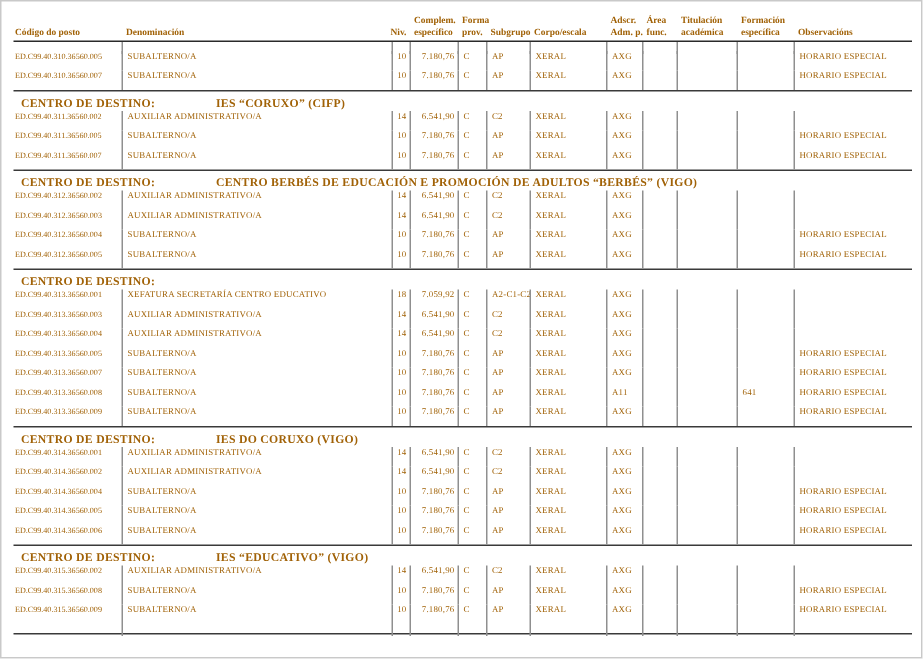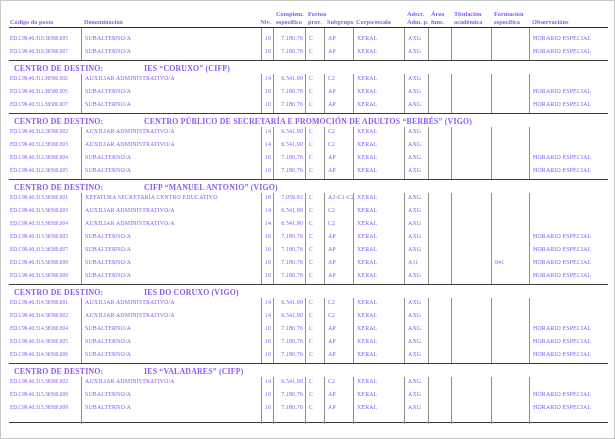--- a/index.html
+++ b/index.html
@@ -1,18 +1,18 @@
 <!DOCTYPE html>
 <html><head>
 <meta charset="utf-8">
 <style>
   html,body{margin:0;padding:0;background:#e8e8e8;}
   .page{
     width:615px;height:439px;background:#ffffff;position:relative;
-    font-family:"Liberation Serif","DejaVu Serif",serif;color:#8b5cf6;
+    font-family:"Liberation Serif","DejaVu Serif",serif;color:#a16207;
     box-sizing:border-box;border:1px solid #c9c9c9;overflow:hidden;
   }
   .content{position:absolute;left:8px;top:9px;width:599px;}
   .grid12{
     display:grid;
     grid-template-columns:72px 180px 12px 32px 19px 29px 51px 24px 23px 40px 38px 79px;
   }
   
   .thead{border-bottom:1px solid #2a2a2a;padding-bottom:2px;}
   .th{
@@ -192,21 +192,21 @@
               <div class="cell c8"></div>
               <div class="cell c9"></div>
               <div class="cell c10"></div>
               <div class="cell c11">HORARIO ESPECIAL</div>
             </div>
           </div>
         </div>
         <div class="section">
           <div class="sec-heading">
             <div class="dest-label">CENTRO DE DESTINO:</div>
-            <div class="dest-name">CENTRO PÚBLICO DE SECRETARÍA E PROMOCIÓN DE ADULTOS “BERBÉS” (VIGO)</div>
+            <div class="dest-name">CENTRO BERBÉS DE EDUCACIÓN E PROMOCIÓN DE ADULTOS “BERBÉS” (VIGO)</div>
           </div>
           <div class="rows">
             <div class="row grid12">
               <div class="cell c0">ED.C99.40.312.36560.002</div>
               <div class="cell c1">AUXILIAR ADMINISTRATIVO/A</div>
               <div class="cell c2">14</div>
               <div class="cell c3">6.541,90</div>
               <div class="cell c4">C</div>
               <div class="cell c5">C2</div>
               <div class="cell c6">XERAL</div>
@@ -256,21 +256,20 @@
               <div class="cell c8"></div>
               <div class="cell c9"></div>
               <div class="cell c10"></div>
               <div class="cell c11">HORARIO ESPECIAL</div>
             </div>
           </div>
         </div>
         <div class="section">
           <div class="sec-heading">
             <div class="dest-label">CENTRO DE DESTINO:</div>
-            <div class="dest-name">CIFP “MANUEL ANTONIO” (VIGO)</div>
           </div>
           <div class="rows">
             <div class="row grid12">
               <div class="cell c0">ED.C99.40.313.36560.001</div>
               <div class="cell c1">XEFATURA SECRETARÍA CENTRO EDUCATIVO</div>
               <div class="cell c2">18</div>
               <div class="cell c3">7.059,92</div>
               <div class="cell c4">C</div>
               <div class="cell c5">A2-C1-C2</div>
               <div class="cell c6">XERAL</div>
@@ -440,21 +439,21 @@
               <div class="cell c8"></div>
               <div class="cell c9"></div>
               <div class="cell c10"></div>
               <div class="cell c11">HORARIO ESPECIAL</div>
             </div>
           </div>
         </div>
         <div class="section">
           <div class="sec-heading">
             <div class="dest-label">CENTRO DE DESTINO:</div>
-            <div class="dest-name">IES “VALADARES” (CIFP)</div>
+            <div class="dest-name">IES “EDUCATIVO” (VIGO)</div>
           </div>
           <div class="rows">
             <div class="row grid12">
               <div class="cell c0">ED.C99.40.315.36560.002</div>
               <div class="cell c1">AUXILIAR ADMINISTRATIVO/A</div>
               <div class="cell c2">14</div>
               <div class="cell c3">6.541,90</div>
               <div class="cell c4">C</div>
               <div class="cell c5">C2</div>
               <div class="cell c6">XERAL</div>

